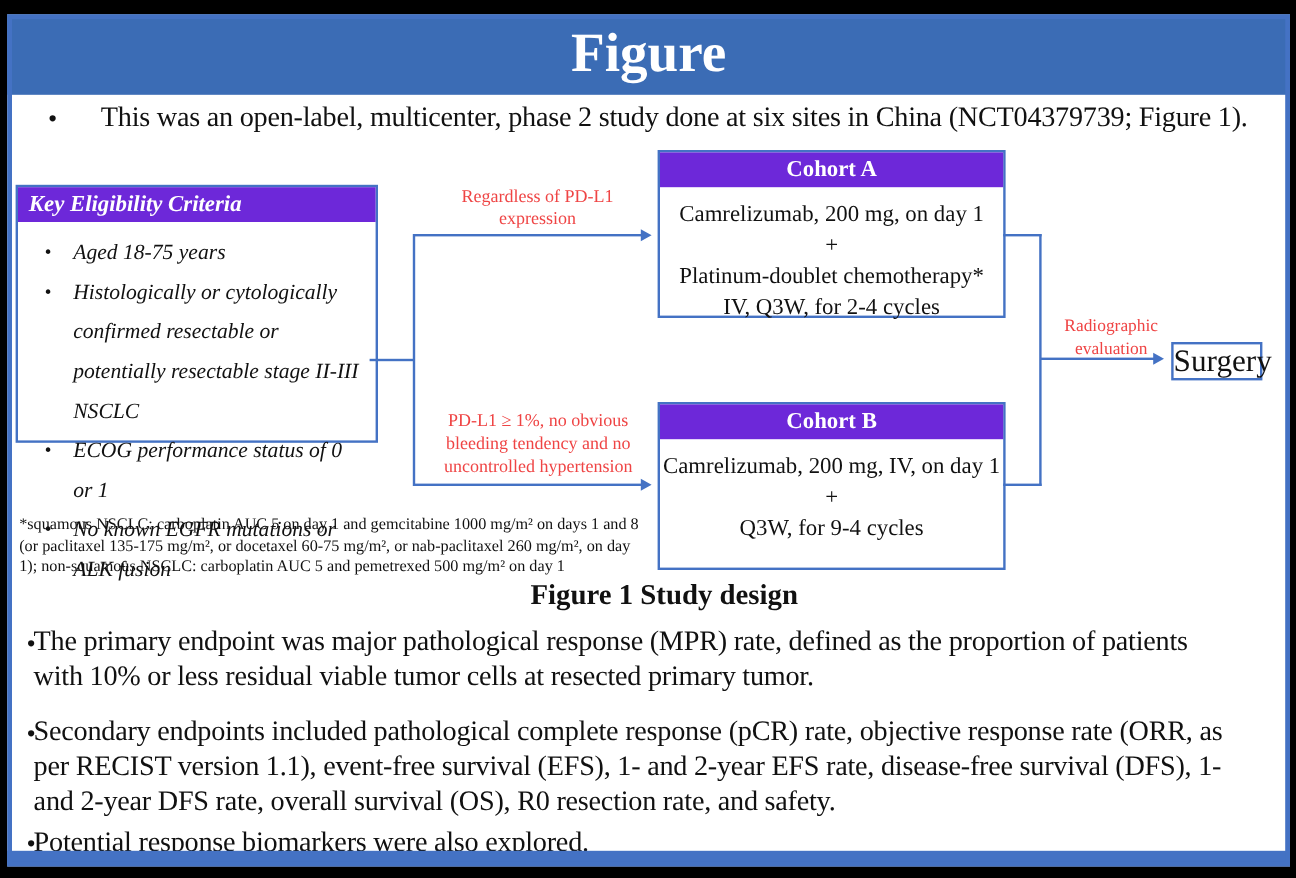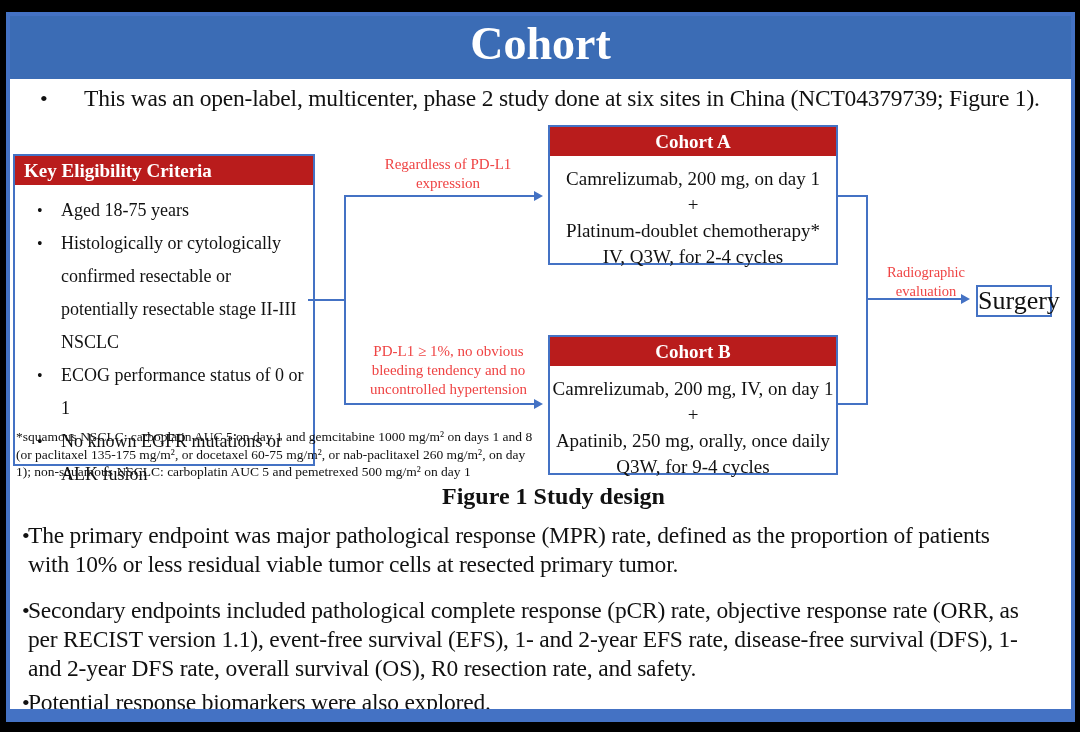--- a/index.html
+++ b/index.html
@@ -17,23 +17,23 @@
 
   .intro{top:72px;}
   .intro .dot{left:34px;}
   .intro .btxt{margin-left:78px;width:1000px;}
 
   .b2{top:509px;} .b3{top:584px;} .b4{top:676px;}
   .b2 .dot,.b3 .dot,.b4 .dot{left:16px;}
   .b2 .btxt,.b3 .btxt,.b4 .btxt{margin-left:22px;width:1006px;}
 
   .box{position:absolute;background:#fff;border:2px solid #4472C4;box-sizing:border-box;}
-  .box-header{background:#b91c1c;color:#fff;font-weight:bold;}
+  .box-header{background:#6d28d9;color:#fff;font-weight:bold;}
 
-  .elig{left:7px;top:142px;width:302px;height:312px;}
+  .elig{left:7px;top:142px;width:302px;height:215px;font-style:italic;}
   .elig .box-header{height:29px;line-height:29px;font-size:19px;padding-left:9px;}
   .elig-body{padding:9px 4px 0 0;}
   .elig-item{position:relative;padding-left:46px;padding-right:4px;font-size:18px;line-height:33px;}
   .elig-item .edot{position:absolute;left:22px;top:0;font-size:16px;}
 
   .cohort{left:542px;width:290px;height:140px;text-align:center;}
   .cohortA{top:113px;} .cohortB{top:323px;}
   .cohort .box-header{height:29px;line-height:29px;font-size:19px;}
   .cohort-line{font-size:19px;line-height:26px;}
   .cohort-body{padding-top:10px;}
@@ -54,21 +54,21 @@
   .caption{position:absolute;left:0;top:471px;width:100%;text-align:center;font-size:24px;font-weight:bold;
            padding-left:26px;box-sizing:border-box;}
 </style>
 </head>
 <body>
 
 <div class="canvas">
   <div class="slide">
 
     <div class="banner">
-      <div class="title">Cohort</div>
+      <div class="title">Figure</div>
     </div>
 
     <div class="bullet-row intro">
       <span class="dot">•</span>
       <span class="btxt">This was an open-label, multicenter, phase 2 study done at six sites in China (NCT04379739; Figure 1).</span>
     </div>
 
     <div class="box elig">
       <div class="box-header">Key Eligibility Criteria</div>
       <div class="elig-body">
@@ -93,21 +93,20 @@
         <div class="cohort-line">Platinum-doublet chemotherapy*</div>
         <div class="cohort-line">IV, Q3W, for 2-4 cycles</div>
       </div>
     </div>
 
     <div class="box cohort cohortB">
       <div class="box-header">Cohort B</div>
       <div class="cohort-body">
         <div class="cohort-line">Camrelizumab, 200 mg, IV, on day 1</div>
         <div class="cohort-line">+</div>
-        <div class="cohort-line">Apatinib, 250 mg, orally, once daily</div>
         <div class="cohort-line">Q3W, for 9-4 cycles</div>
       </div>
     </div>
 
     <div class="box surgery">
       <div class="box-label">Surgery</div>
     </div>
 
     <div class="cline" style="left:302px;top:287px;width:37px;height:2px;"></div>
     <div class="cline" style="left:338px;top:183px;width:2px;height:210px;"></div>

